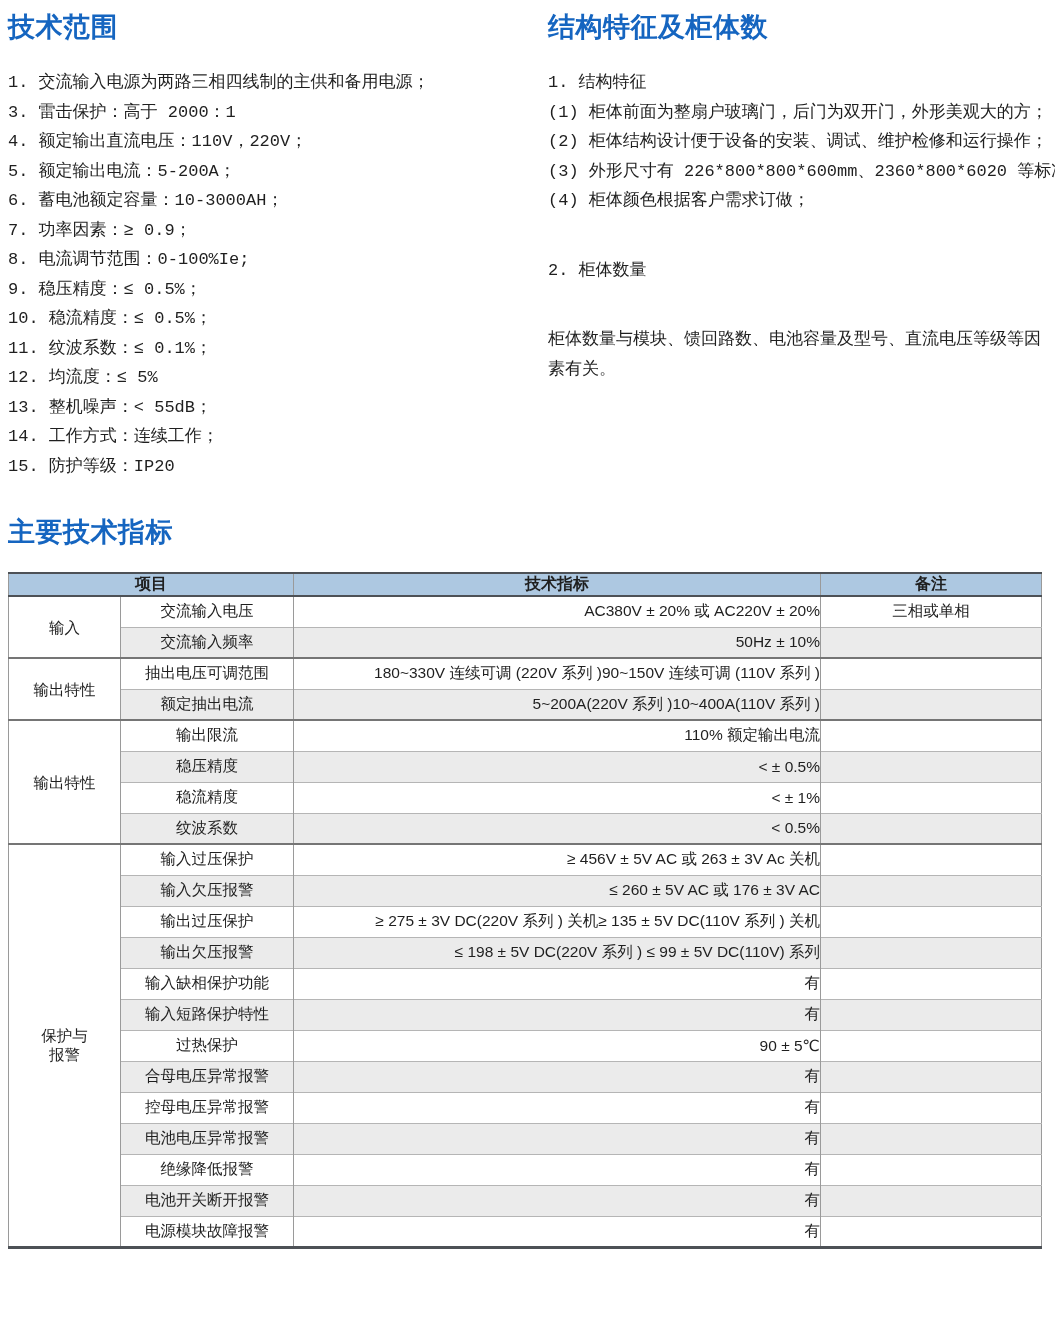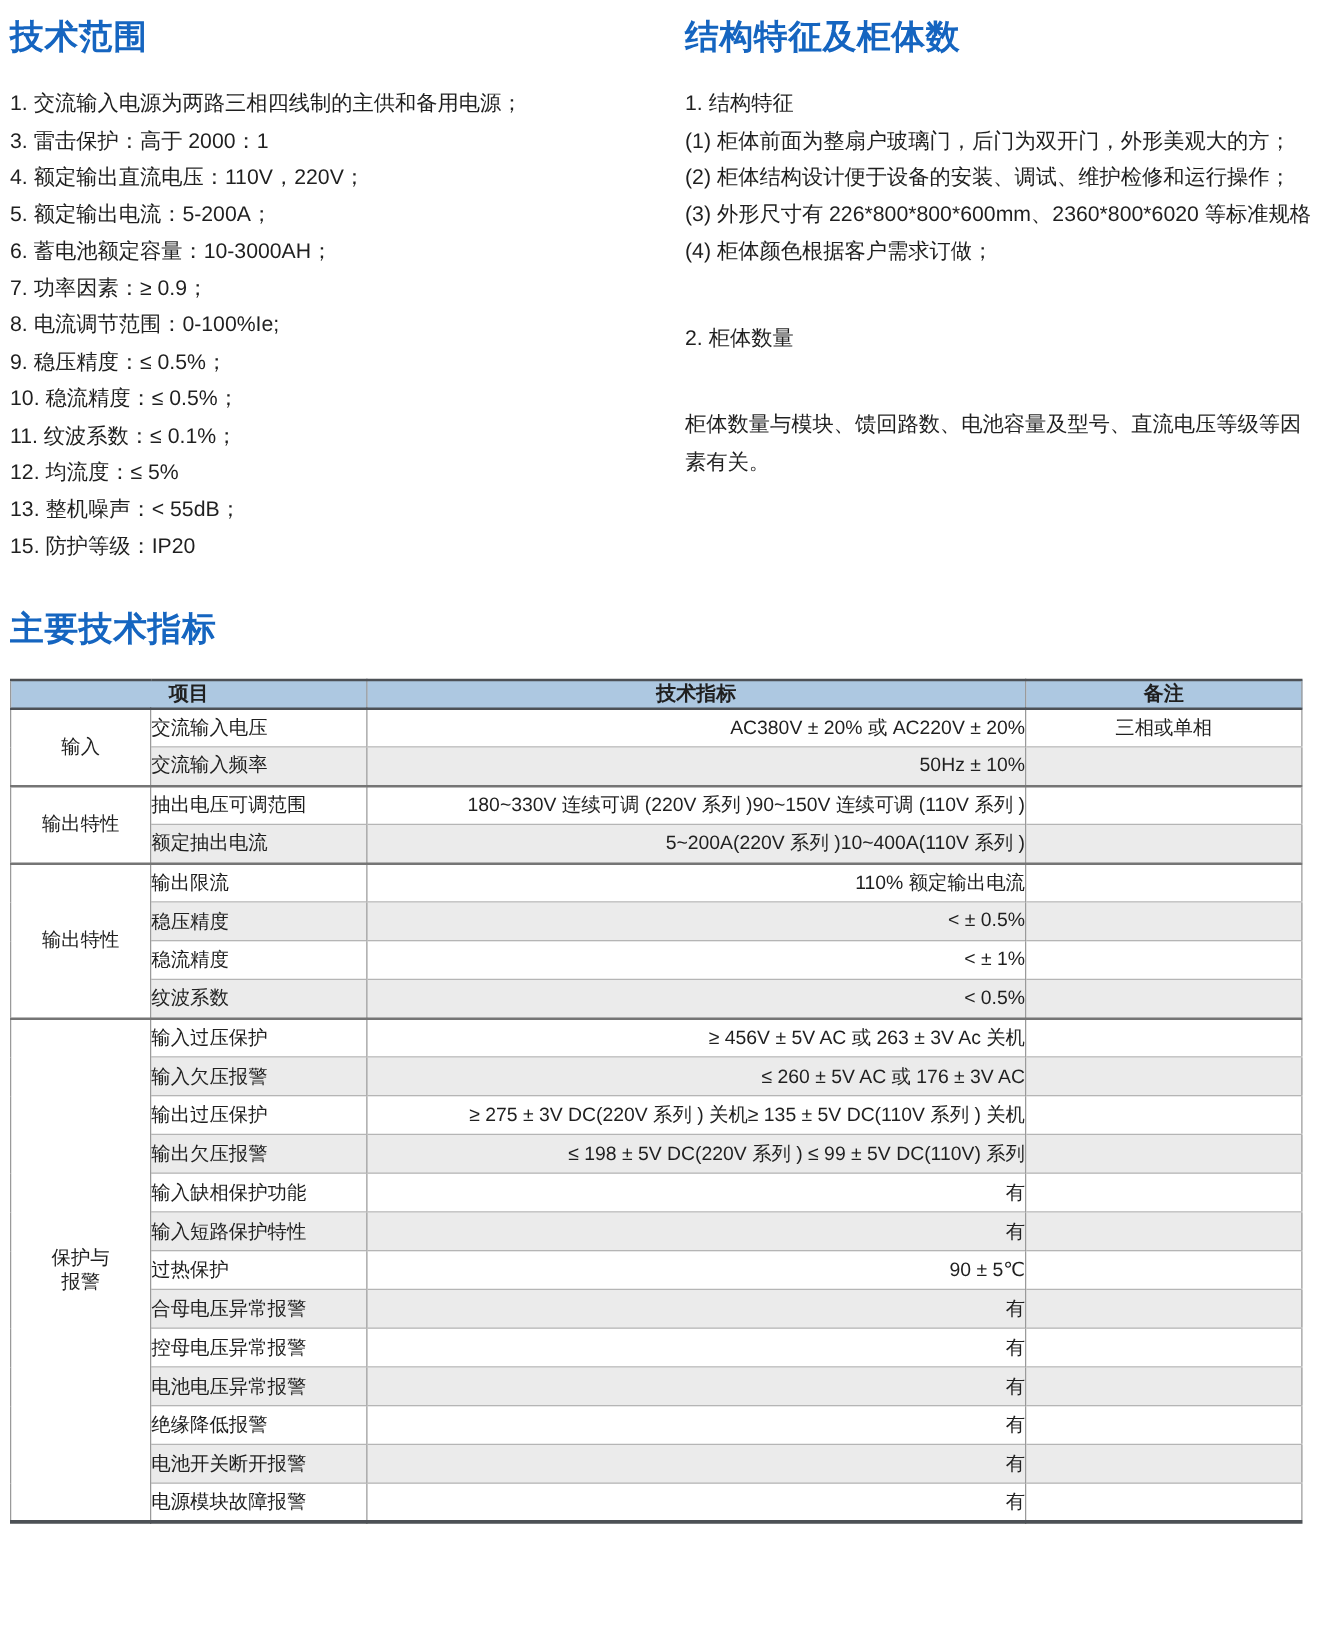--- a/index.html
+++ b/index.html
@@ -10,21 +10,21 @@
     --border-light:#9a9a9a;
     --border-mid:#757575;
     --border-dark:#4d5156;
   }
   *{box-sizing:border-box;}
   body{margin:0;background:#ffffff;}
   .page{
     width:1055px;height:1320px;background:#ffffff;position:relative;overflow:hidden;
     font-family:"Liberation Sans","DejaVu Sans",sans-serif;color:var(--text);
   }
-  .top-columns{display:flex;padding:14px 12px 0 8px;}
+  .top-columns{display:flex;padding:14px 12px 0 8px;font-family:Liberation Mono, monospace;}
   .col-left{width:540px;flex-shrink:0;}
   .col-right{flex:1;min-width:0;}
   .sec-title{
     color:var(--accent);font-size:27px;font-weight:700;margin:0;letter-spacing:.5px;line-height:31px;
   }
   ul.plain{list-style:none;margin:23px 0 0;padding:0;}
   ul.plain li{font-size:17px;line-height:29.5px;white-space:nowrap;}
   ul.plain.block2{margin-top:30px;}
   ul.plain.para li{white-space:normal;margin-top:40px;}
   .specs{padding:0 12px 0 8px;margin-top:36px;}
@@ -35,21 +35,21 @@
   }
   .spec-table th{
     background:var(--header-bg);font-size:16px;font-weight:600;height:19px;padding:0;text-align:center;
   }
   .spec-table thead tr{border-bottom:2px solid var(--border-dark);}
   .spec-table tbody tr{border-top:1px solid #b5b5b5;}
   .spec-table tbody tr.group-start{border-top:2px solid var(--border-mid);}
   .spec-table td{font-size:15.5px;height:31px;padding:0;}
   .spec-table th + th{border-left:1px solid var(--border-light);}
   .group-cell{text-align:center;background:#fff;border-right:1px solid var(--border-light);font-size:16px;line-height:19px;}
-  .item-cell{text-align:left;padding-left:14px;border-left:1px solid var(--border-light);}
+  .item-cell{text-align:center;padding-left:14px;border-left:1px solid var(--border-light);}
   .value-cell{text-align:right;white-space:nowrap;border-left:1px solid var(--border-light);}
   .note-cell{text-align:center;border-left:1px solid var(--border-light);}
   td.stripe{background:var(--stripe);}
 </style>
 </head>
 <body>
 
 <div class="page">
 
   <div class="top-columns">
@@ -61,20 +61,21 @@
           <li>4. 额定输出直流电压：110V，220V；</li>
           <li>5. 额定输出电流：5-200A；</li>
           <li>6. 蓄电池额定容量：10-3000AH；</li>
           <li>7. 功率因素：≥ 0.9；</li>
           <li>8. 电流调节范围：0-100%Ie;</li>
           <li>9. 稳压精度：≤ 0.5%；</li>
           <li>10. 稳流精度：≤ 0.5%；</li>
           <li>11. 纹波系数：≤ 0.1%；</li>
           <li>12. 均流度：≤ 5%</li>
           <li>13. 整机噪声：&lt; 55dB；</li>
+          <li>14. 工作方式：连续工作；</li>
           <li>15. 防护等级：IP20</li>
         </ul>
     </section>
 
     <section class="col-right">
       <h1 class="sec-title">结构特征及柜体数</h1>
       <ul class="plain">
           <li>1. 结构特征</li>
           <li>(1) 柜体前面为整扇户玻璃门，后门为双开门，外形美观大的方；</li>
           <li>(2) 柜体结构设计便于设备的安装、调试、维护检修和运行操作；</li>

